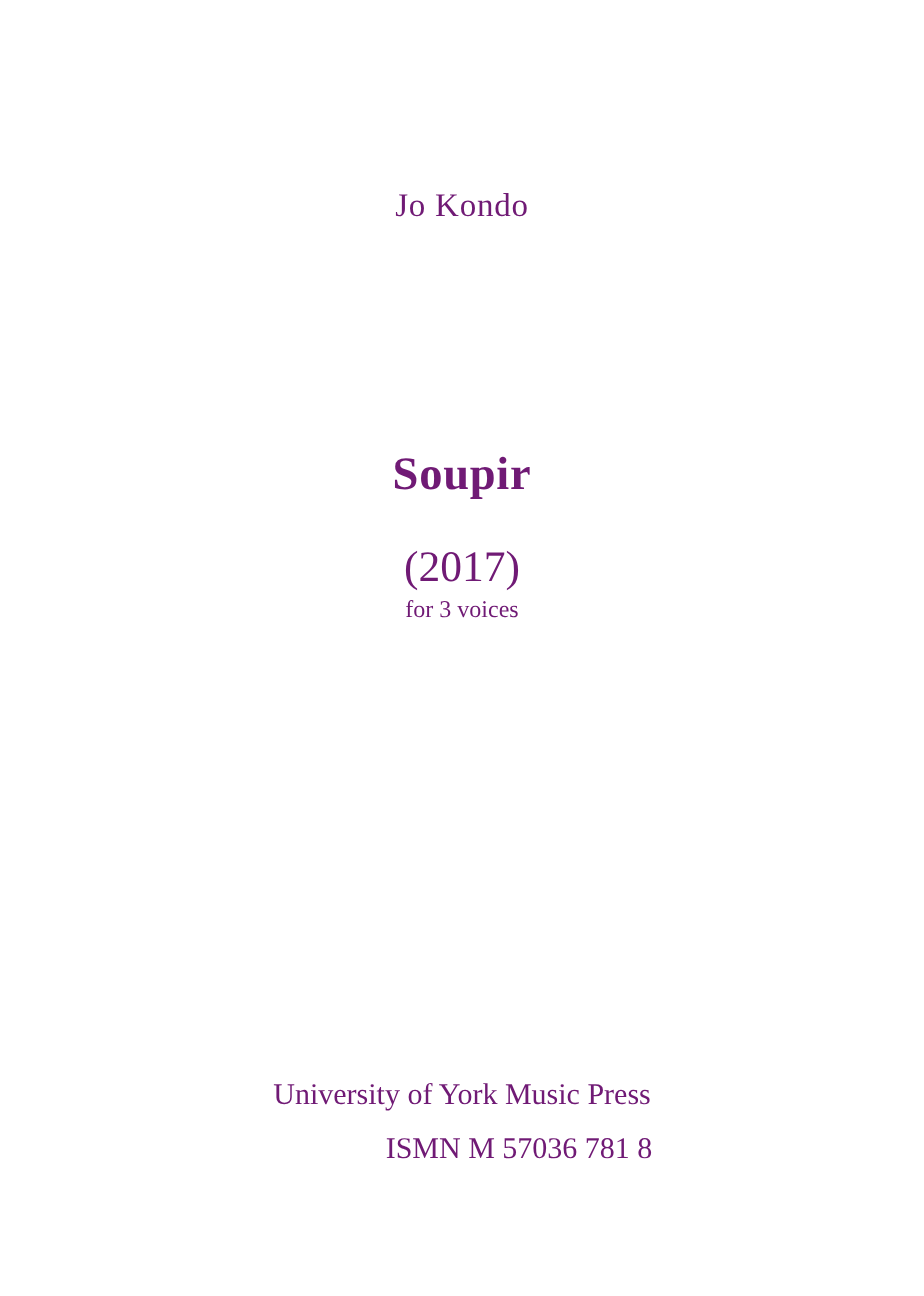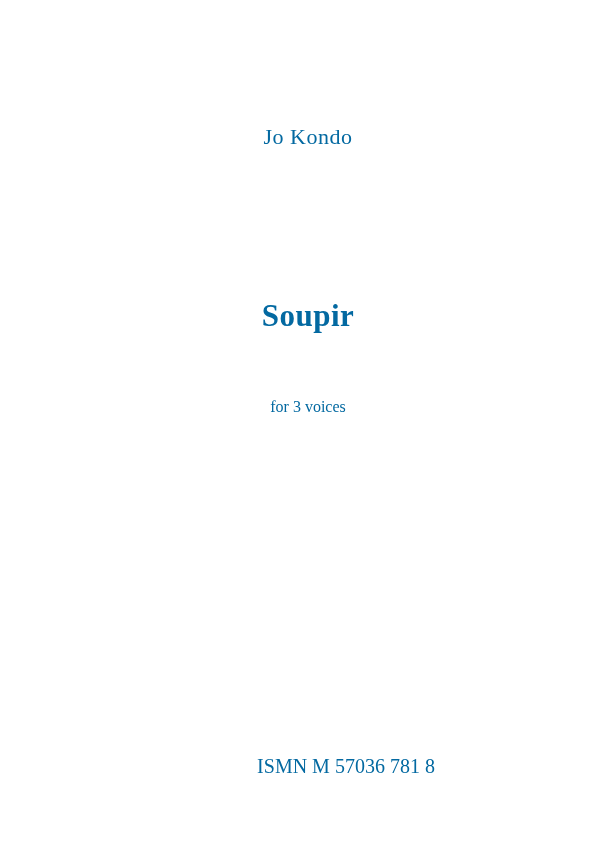--- a/index.html
+++ b/index.html
@@ -6,21 +6,21 @@
     margin: 0;
     padding: 0;
     background: #ffffff;
   }
   .page {
     position: relative;
     width: 616px;
     height: 864px;
     background: #ffffff;
     font-family: "Liberation Serif", "DejaVu Serif", serif;
-    color: #0369a1;
+    color: #701a75;
     overflow: hidden;
   }
   .line {
     position: absolute;
     left: 0;
     width: 100%;
     text-align: center;
     line-height: 1.1;
     white-space: nowrap;
   }
@@ -55,18 +55,20 @@
   }
 </style>
 </head>
 <body>
 
 <div class="page">
   <div class="line composer">Jo Kondo</div>
 
   <div class="line title">Soupir</div>
 
+  <div class="line year">(2017)</div>
 
   <div class="line subtitle">for 3 voices</div>
 
+  <div class="line publisher">University of York Music Press</div>
 
   <div class="line ismn">ISMN M 57036 781 8</div>
 </div>
 
 </body></html>

